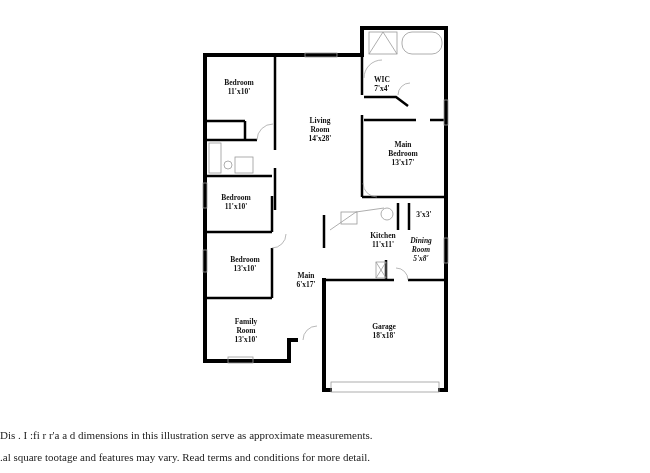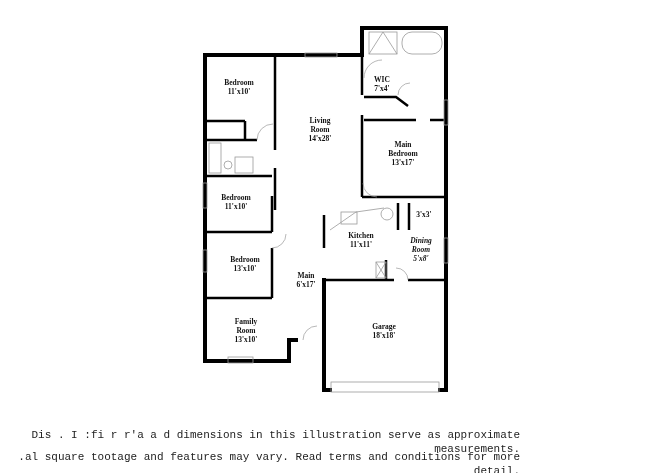--- a/index.html
+++ b/index.html
@@ -1,20 +1,20 @@
 <!DOCTYPE html>
 <html><head>
 <meta charset="utf-8">
 <style>
   html, body { margin:0; padding:0; background:#ffffff; }
   body { width:650px; height:473px; position:relative; overflow:hidden; font-family:"DejaVu Serif","Liberation Serif",serif; }
   #plan { position:absolute; left:0; top:0; width:650px; height:473px; }
   .room-label { position:absolute; text-align:center; font-family:"Liberation Serif","DejaVu Serif",serif; font-size:7.5px; line-height:9px; color:#111; font-weight:bold; transform:translate(-50%,-50%); white-space:nowrap; }
   .room-label .dim { font-weight:bold; }
-  .disclaimer { position:absolute; left:0; width:520px; text-align:right; font-family:Liberation Mono, monospace; font-size:11px; color:#222; line-height:14px; }
+  .disclaimer { position:absolute; left:0; width:520px; text-align:left; font-family:Liberation Serif, serif; font-size:11px; color:#222; line-height:14px; }
 </style>
 </head>
 <body>
 
 <svg id="plan" viewBox="0 0 650 473" xmlns="http://www.w3.org/2000/svg">
   <g fill="none" stroke="#000" stroke-width="4" stroke-linecap="square">
 
     <path d="M205 55 L362 55"></path>
 
     <path d="M205 55 L205 361"></path>
@@ -101,21 +101,21 @@
       <div>Bedroom</div>
       <div class="dim">13'x17'</div>
     </div>
     <div class="room-label" style="left: 236px; top: 202px;">
       <div>Bedroom</div>
       <div class="dim">11'x10'</div>
     </div>
     <div class="room-label" style="left: 424px; top: 214px;">
       <div class="dim">3'x3'</div>
     </div>
-    <div class="room-label" style="left: 361px; top: 240px;">
+    <div class="room-label" style="left: 383px; top: 240px;">
       <div>Kitchen</div>
       <div class="dim">11'x11'</div>
     </div>
     <div class="room-label" style="left: 421px; top: 249px; font-style: italic;">
       <div>Dining</div>
       <div>Room</div>
       <div class="dim">5'x8'</div>
     </div>
     <div class="room-label" style="left: 245px; top: 264px;">
       <div>Bedroom</div>

